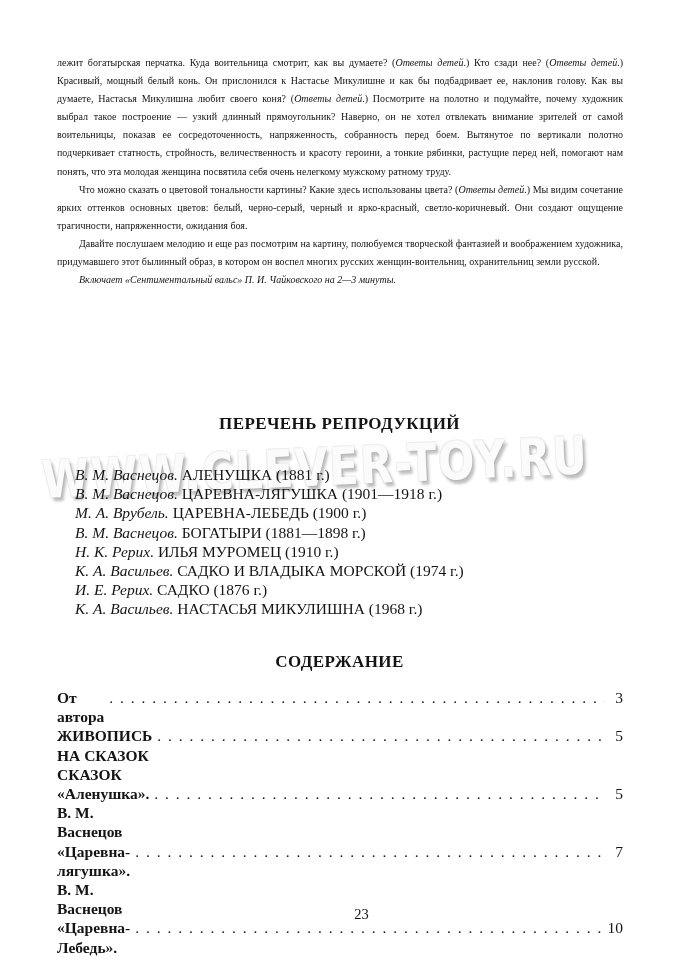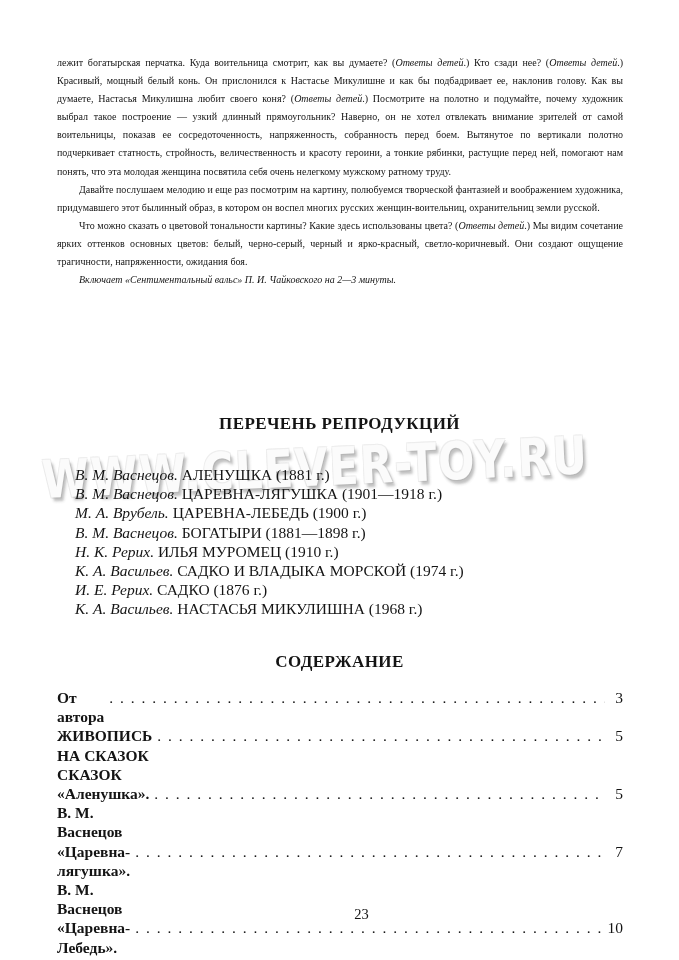--- a/index.html
+++ b/index.html
@@ -54,22 +54,22 @@
 </style>
 </head>
 <body>
 
 <div class="page">
 
   <div class="watermark">WWW.CLEVER-TOY.RU</div>
 
   <div class="body-text">
       <p class="para"><span>лежит богатырская перчатка. Куда воительница смотрит, как вы думаете? (</span><span class="it">Ответы детей</span><span>.) Кто сзади нее? (</span><span class="it">Ответы детей</span><span>.) Красивый, мощный белый конь. Он прислонился к Настасье Микулишне и как бы подбадривает ее, наклонив голову. Как вы думаете, Настасья Микулишна любит своего коня? (</span><span class="it">Ответы детей</span><span>.) Посмотрите на полотно и подумайте, почему художник выбрал такое построение — узкий длинный прямоугольник? Наверно, он не хотел отвлекать внимание зрителей от самой воительницы, показав ее сосредоточенность, напряженность, собранность перед боем. Вытянутое по вертикали полотно подчеркивает статность, стройность, величественность и красоту героини, а тонкие рябинки, растущие перед ней, помогают нам понять, что эта молодая женщина посвятила себя очень нелегкому мужскому ратному труду.</span></p>
+      <p class="para indent"><span>Что можно сказать о цветовой тональности картины? Какие здесь использованы цвета? (</span><span class="it">Ответы детей</span><span>.) Мы видим сочетание ярких оттенков основных цветов: белый, черно-серый, черный и ярко-красный, светло-коричневый. Они создают ощущение трагичности, напряженности, ожидания боя.</span></p>
       <p class="para indent"><span>Давайте послушаем мелодию и еще раз посмотрим на картину, полюбуемся творческой фантазией и воображением художника, придумавшего этот былинный образ, в котором он воспел многих русских женщин-воительниц, охранительниц земли русской.</span></p>
-      <p class="para indent"><span>Что можно сказать о цветовой тональности картины? Какие здесь использованы цвета? (</span><span class="it">Ответы детей</span><span>.) Мы видим сочетание ярких оттенков основных цветов: белый, черно-серый, черный и ярко-красный, светло-коричневый. Они создают ощущение трагичности, напряженности, ожидания боя.</span></p>
       <p class="para indent"><span class="it">Включает «Сентиментальный вальс» П. И. Чайковского на 2—3 минуты.</span></p>
     </div>
 
   <div class="heading repro">ПЕРЕЧЕНЬ РЕПРОДУКЦИЙ</div>
 
   <div class="repro-list">
       <div><span class="it">В. М. Васнецов. </span><span>АЛЕНУШКА (1881 г.)</span></div>
       <div><span class="it">В. М. Васнецов. </span><span>ЦАРЕВНА-ЛЯГУШКА (1901—1918 г.)</span></div>
       <div><span class="it">М. А. Врубель. </span><span>ЦАРЕВНА-ЛЕБЕДЬ (1900 г.)</span></div>
       <div><span class="it">В. М. Васнецов. </span><span>БОГАТЫРИ (1881—1898 г.)</span></div>

